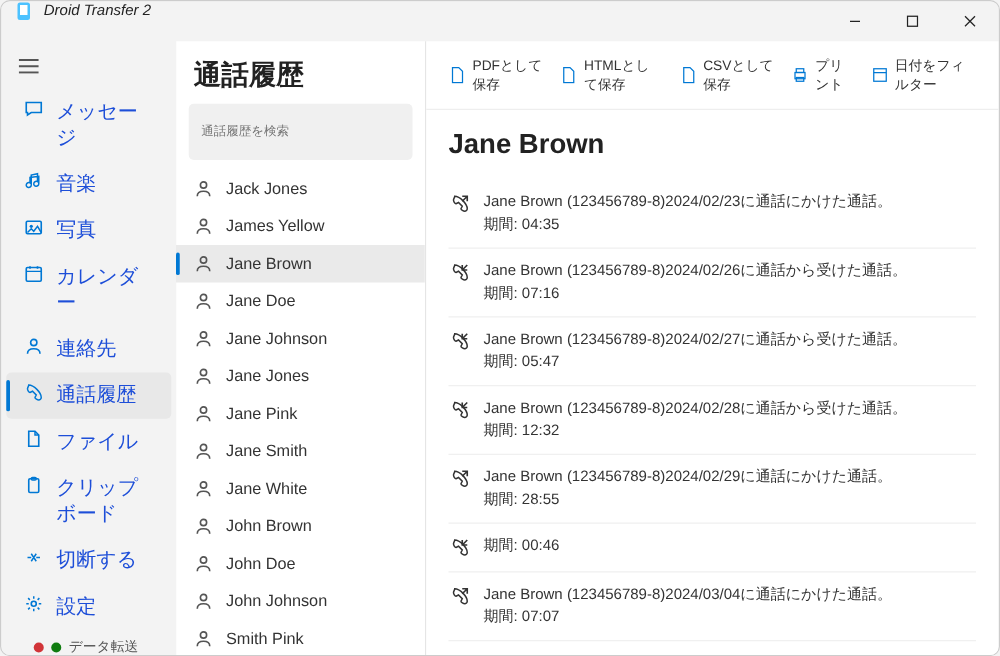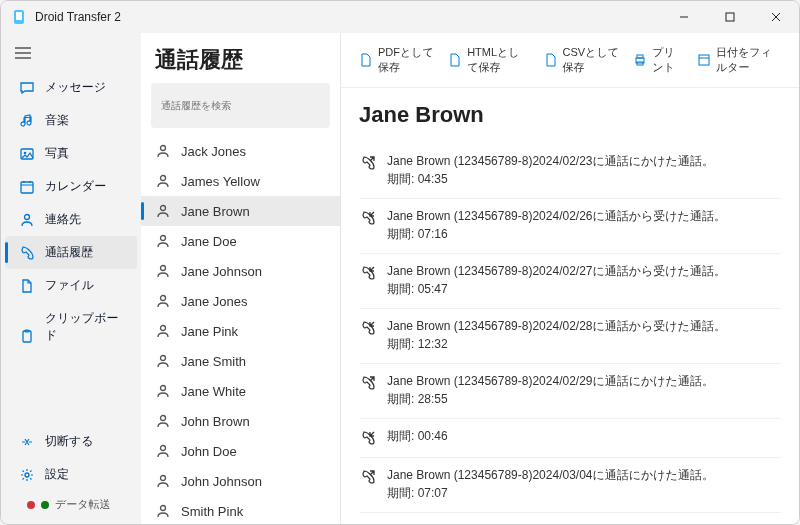--- a/index.html
+++ b/index.html
@@ -1,42 +1,42 @@
 <!DOCTYPE html>
 <html><head>
 <meta charset="utf-8">
 <style>
 * { box-sizing: border-box; margin: 0; padding: 0; font-family: "Segoe UI", "Meiryo", sans-serif; }
 body { width: 800px; height: 525px; overflow: hidden; background: #f3f3f3; border: 1px solid #ccc; border-radius: 8px; }
-.titlebar { height: 32px; display: flex; align-items: center; padding: 0 0 0 10px; background: #f3f3f3; }
+.titlebar { height: 32px; display: flex; padding: 0 0 0 10px; background: #f3f3f3; font-style: italic; }
 .titlebar .app-icon { width: 16px; height: 16px; margin-right: 8px; }
 .titlebar .title { font-size: 12px; color: #222; flex: 1; }
 .winbtns { display: flex; height: 100%; }
 .winbtn { width: 46px; display: flex; align-items: center; justify-content: center; color: #222; }
 .app { display: flex; height: calc(100% - 32px); }
 
 .sidebar { width: 140px; background: #f3f3f3; display: flex; flex-direction: column; padding: 6px 0; }
 .hamburger { padding: 8px 14px; color: #555; }
 .navlist { display: flex; flex-direction: column; gap: 0; margin-top: 4px; flex: 1; }
-.navitem { display: flex; align-items: flex-end; gap: 10px; padding: 8px 14px; font-size: 12px; color: #0f172a; border-radius: 4px; margin: 0 4px; }
+.navitem { display: flex; align-items: flex-start; gap: 10px; padding: 8px 14px; font-size: 16px; color: #1d4ed8; border-radius: 4px; margin: 0 4px; }
 .navitem.active { background: #e8e8e8; position: relative; }
 .navitem.active::before { content: ""; position: absolute; left: 0; top: 6px; bottom: 6px; width: 3px; background: #0078d4; border-radius: 2px; }
 .navitem .ic { width: 16px; height: 16px; display: inline-flex; align-items: center; justify-content: center; color: #0078d4; flex-shrink: 0; }
 .navbottom { margin-top: auto; }
 .statusbar { display: flex; align-items: center; gap: 6px; padding: 6px 26px; font-size: 11px; color: #555; }
 .dot { width: 8px; height: 8px; border-radius: 50%; }
 .dot.r { background: #d13438; } .dot.g { background: #107c10; }
 
 .middle { width: 200px; background: #fff; border-right: 1px solid #e5e5e5; display: flex; flex-direction: column; }
 .mid-header { padding: 12px 14px 8px; }
 .mid-header h1 { font-size: 22px; font-weight: 700; color: #222; }
 .searchwrap { padding: 0 10px 8px; }
 .search { width: 100%; padding: 17px 10px; border: none; background: #f0f0f0; border-radius: 4px; font-size: 10px; color: #666; outline: none; }
 .contactlist { flex: 1; overflow-y: auto; }
-.contact { display: flex; align-items: center; gap: 10px; padding: 7px 14px; font-size: 13px; color: #333; position: relative; }
+.contact { display: flex; align-items: flex-start; gap: 10px; padding: 7px 14px; font-size: 13px; color: #333; position: relative; }
 .contact.selected { background: #eaeaea; }
 .contact.selected::before { content: ""; position: absolute; left: 0; top: 6px; bottom: 6px; width: 3px; background: #0078d4; border-radius: 2px; }
 .person-ic { width: 16px; height: 16px; color: #555; flex-shrink: 0; }
 .contactlist::-webkit-scrollbar { width: 4px; }
 .contactlist::-webkit-scrollbar-thumb { background: #ccc; border-radius: 2px; }
 
 .main { flex: 1; background: #fff; display: flex; flex-direction: column; justify-content: space-between; }
 .toolbar { display: flex; gap: 6px; padding: 10px 14px; border-bottom: 1px solid #eee; justify-content: flex-end; }
 .tbtn { display: flex; align-items: center; gap: 5px; font-size: 11px; color: #333; padding: 2px 4px; }
 .tbtn .ic { color: #0078d4; width: 14px; height: 14px; }

